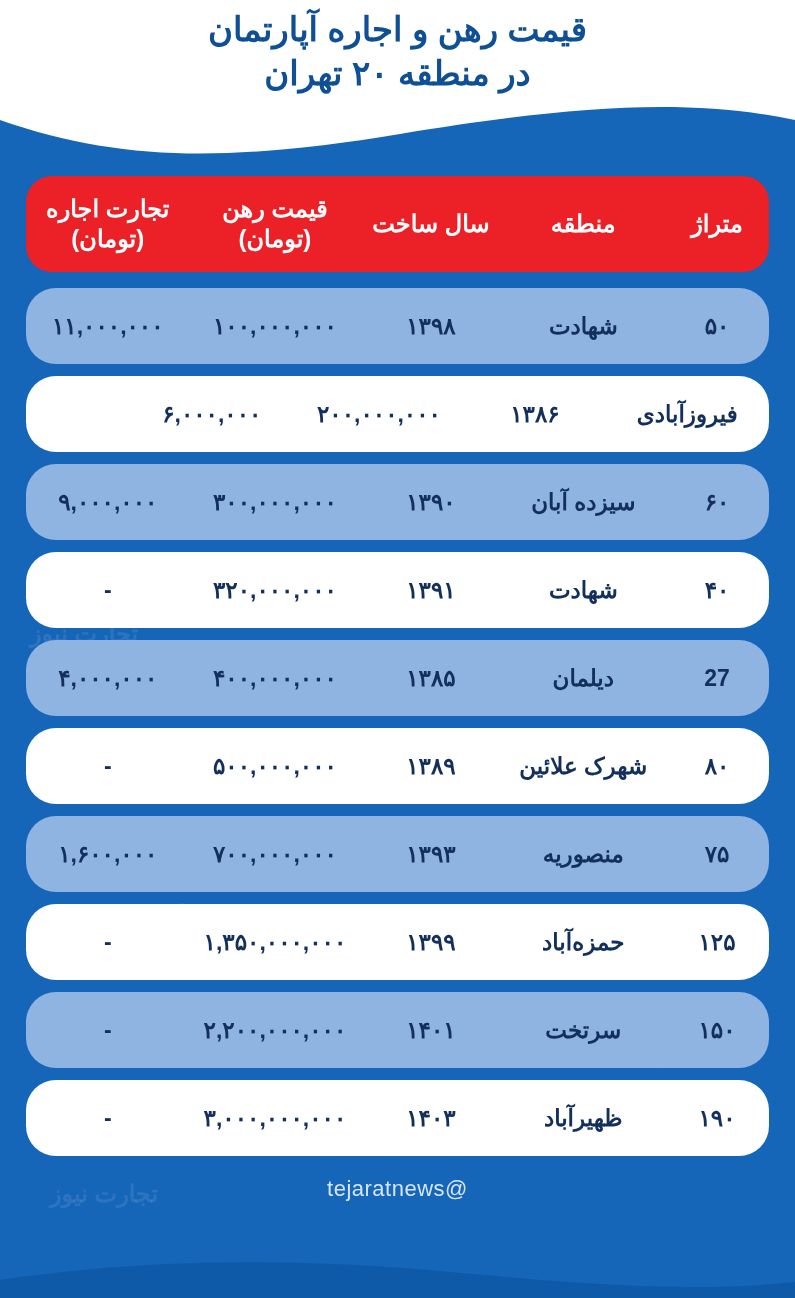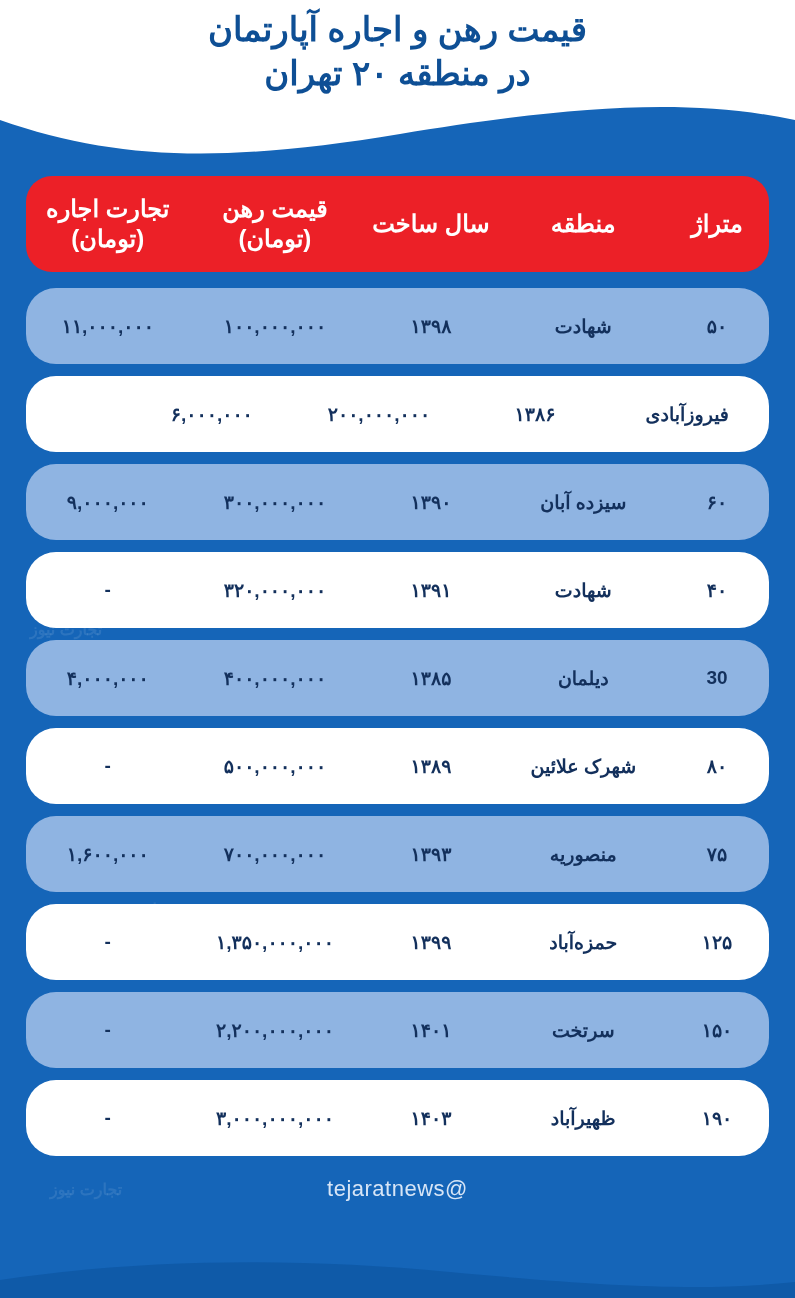--- a/index.html
+++ b/index.html
@@ -46,21 +46,21 @@
     box-sizing: border-box;
   }
   #title .line2 {
     display: block;
   }
 
   
   .wm {
     position: absolute;
     color: rgba(255,255,255,0.10);
-    font-size: 16px;
+    font-size: 24px;
     font-weight: bold;
     pointer-events: none;
     user-select: none;
     z-index: 1;
     white-space: nowrap;
   }
 
   
   #table-wrap {
     position: relative;
@@ -87,21 +87,21 @@
     background: #8fb4e2;
   }
   .row.even {
     background: #ffffff;
   }
   .cell {
     display: flex;
     align-items: center;
     justify-content: center;
     text-align: center;
-    font-size: 19px;
+    font-size: 23px;
     color: #13305c;
     box-sizing: border-box;
     padding: 0 4px;
   }
   .row.head .cell {
     color: #ffffff;
     font-weight: bold;
     font-size: 24px;
     line-height: 1.25;
   }
@@ -201,21 +201,21 @@
 
   <div class="row even">
     <div class="cell c-metraj">۴۰</div>
     <div class="cell c-mantaghe">شهادت</div>
     <div class="cell c-sal">۱۳۹۱</div>
     <div class="cell c-rahn">۳۲۰,۰۰۰,۰۰۰</div>
     <div class="cell c-ejare">-</div>
   </div>
 
   <div class="row odd">
-    <div class="cell c-metraj">30</div>
+    <div class="cell c-metraj">27</div>
     <div class="cell c-mantaghe">دیلمان</div>
     <div class="cell c-sal">۱۳۸۵</div>
     <div class="cell c-rahn">۴۰۰,۰۰۰,۰۰۰</div>
     <div class="cell c-ejare">۴,۰۰۰,۰۰۰</div>
   </div>
 
   <div class="row even">
     <div class="cell c-metraj">۸۰</div>
     <div class="cell c-mantaghe">شهرک علائین</div>
     <div class="cell c-sal">۱۳۸۹</div>

